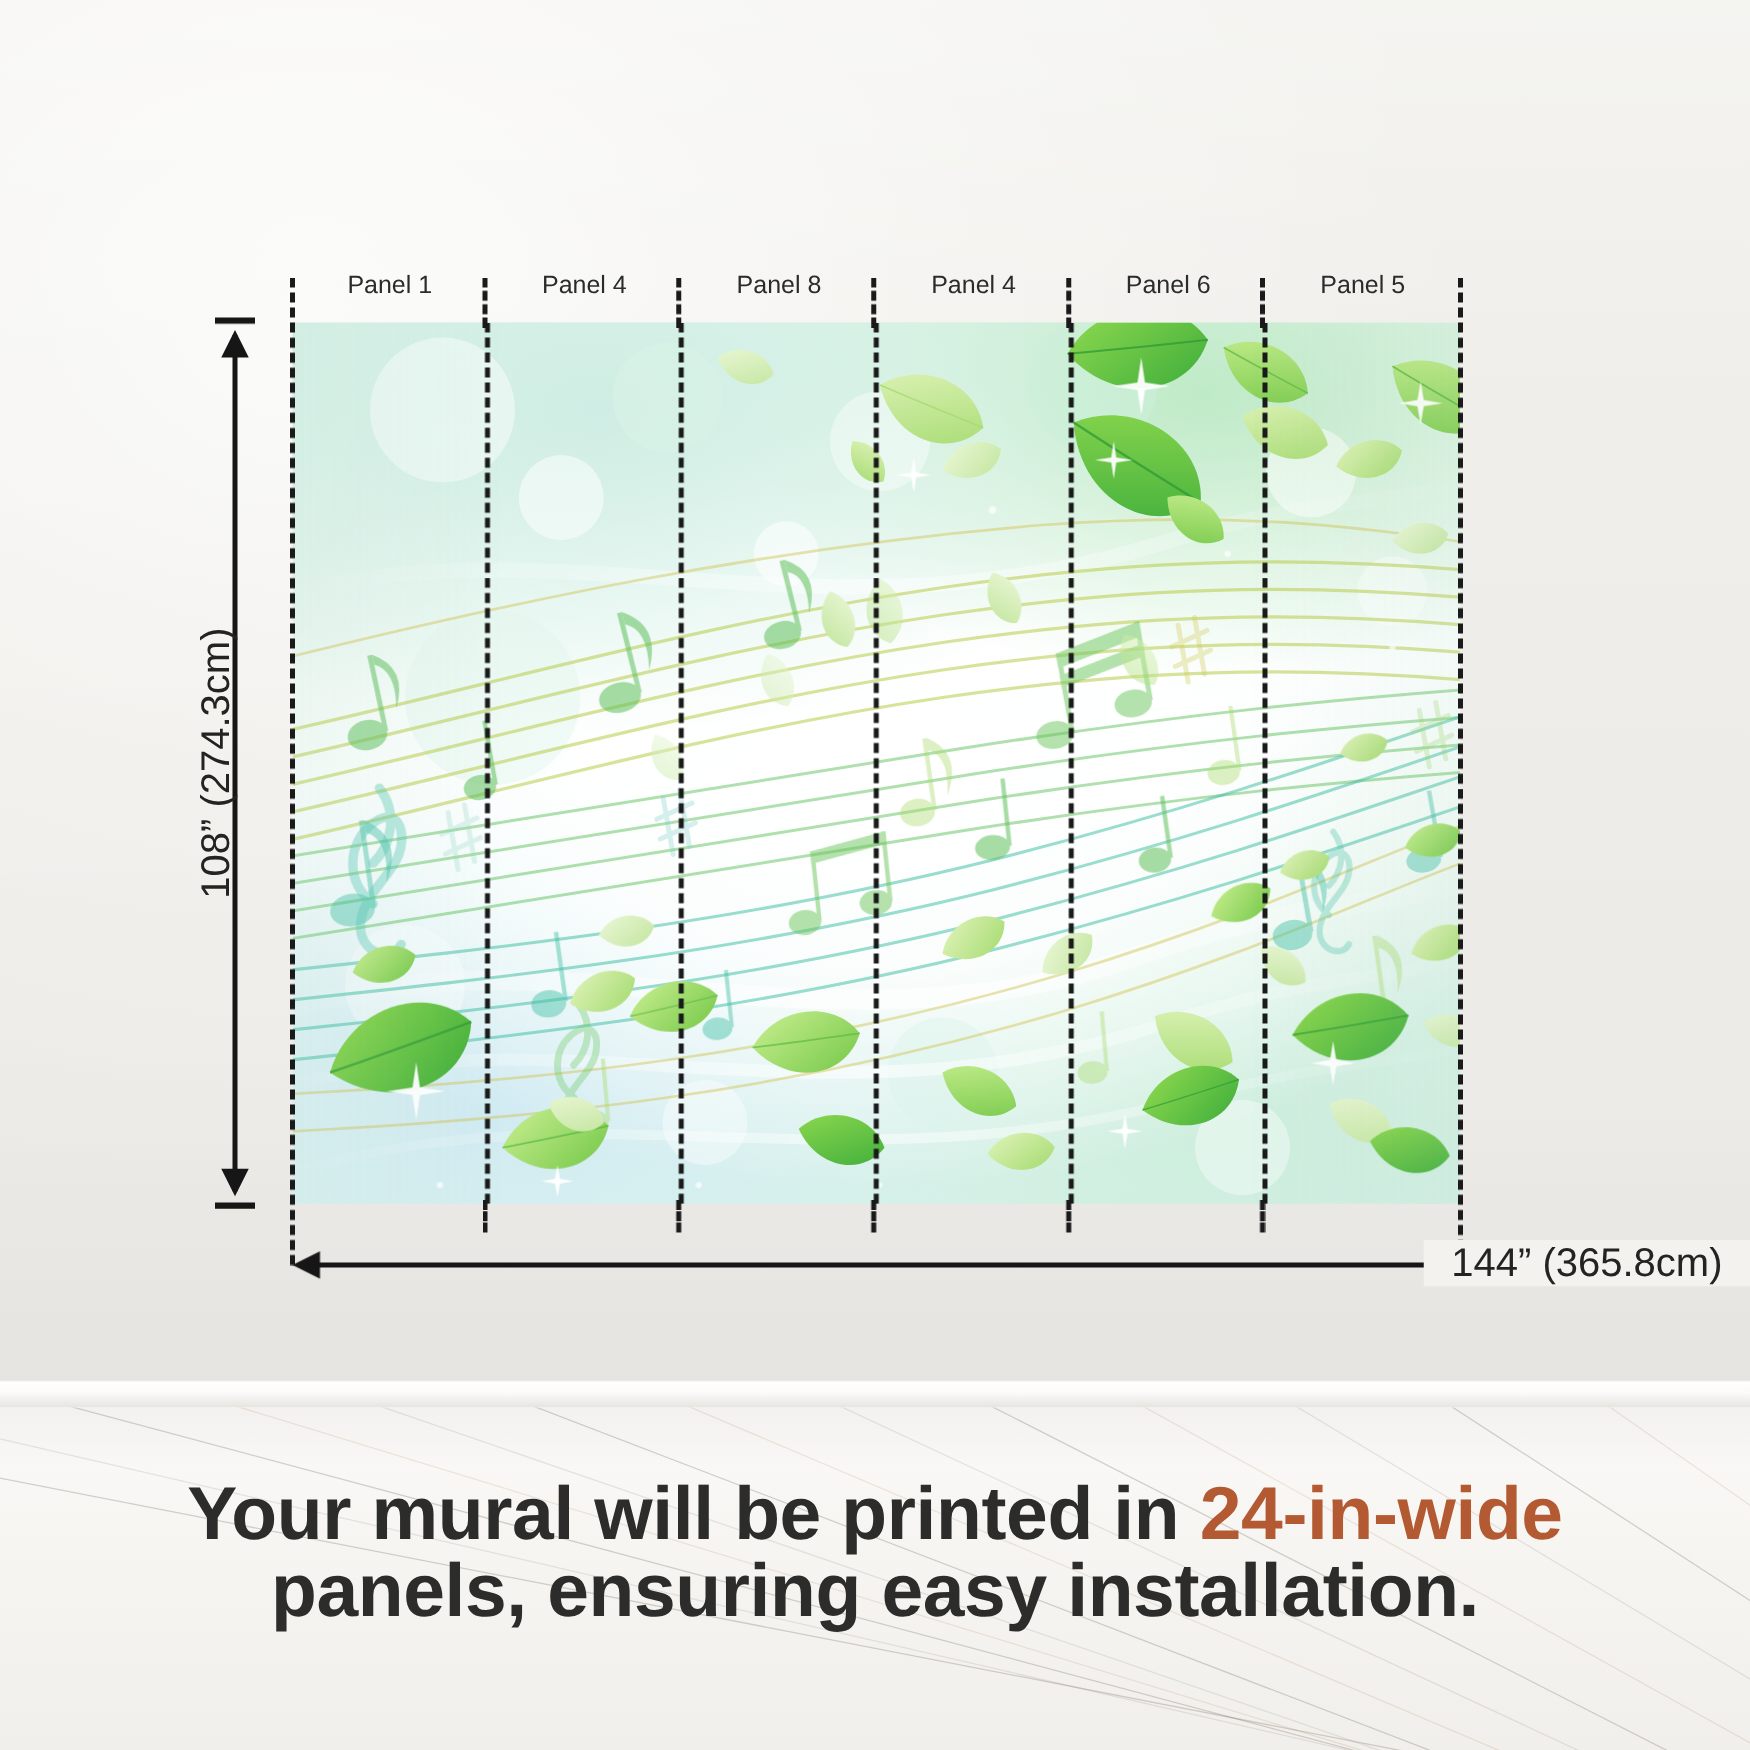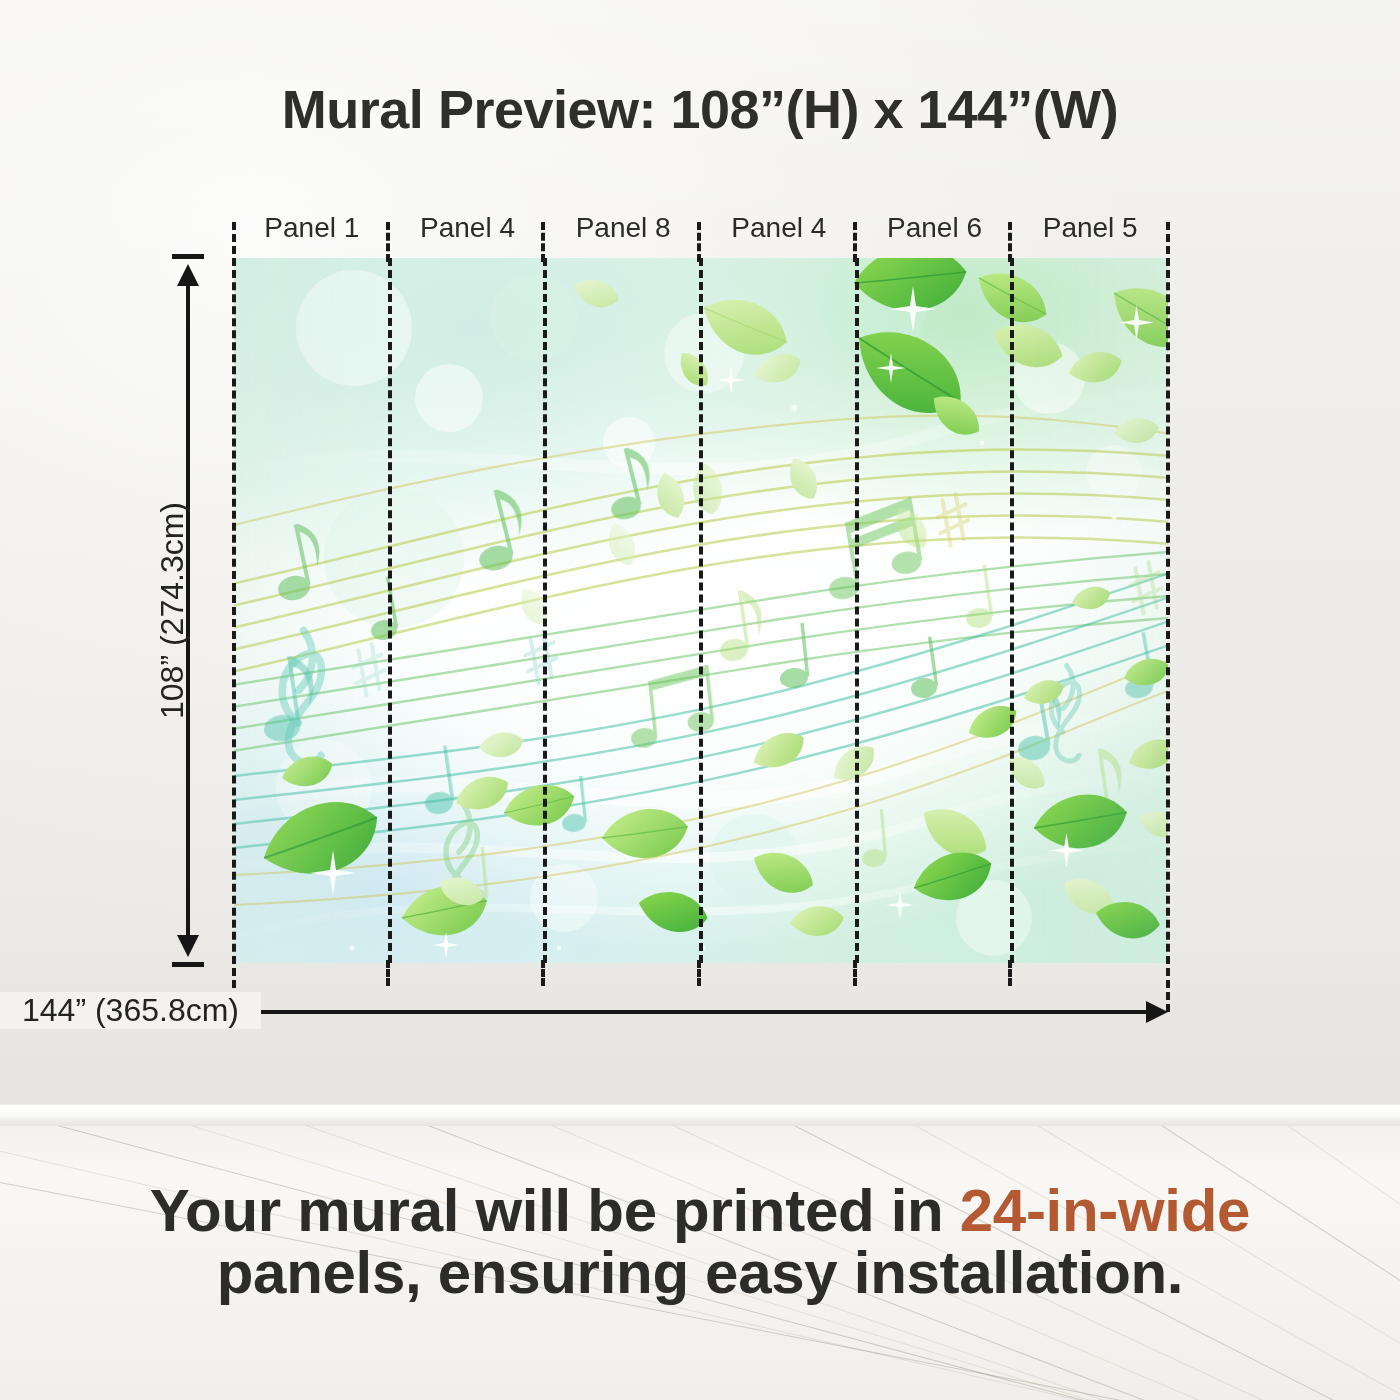--- a/index.html
+++ b/index.html
@@ -65,21 +65,21 @@
   }
 
   
   .panel-labels {
     position: absolute; left: 234px; top: 213px; width: 934px; height: 34px;
     display: flex;
   }
   .panel-label {
     flex: 1 1 0;
     text-align: center;
-    font-size: 28px; font-weight: 400; color: #2B2B29;
+    font-size: 20px; font-weight: 400; color: #2B2B29;
     line-height: 30px;
   }
 
   
   .mural {
     position: absolute; left: 234px; top: 258px;
     width: 934px; height: 705px;
     overflow: hidden;
     background:
       radial-gradient(ellipse 620px 360px at 26% 10%, #CFEDE4 0%, rgba(214,241,232,0.55) 38%, rgba(255,255,255,0) 72%),
@@ -146,21 +146,21 @@
   .dim-h-line {
     position: absolute; left: 14px; top: 0; width: 906px; height: 4px; background: #161616;
   }
   .arrowhead-left, .arrowhead-right {
     position: absolute; top: -9px; width: 0; height: 0;
     border-top: 11px solid transparent; border-bottom: 11px solid transparent;
   }
   .arrowhead-left { left: 0; border-right: 22px solid #161616; }
   .arrowhead-right { right: 0; border-left: 22px solid #161616; }
   .dim-h-label {
-    position: absolute; left: 0; top: 992px; width: 1400px; text-align: left;
+    position: absolute; left: 0; top: 992px; width: 1400px; text-align: right;
   }
   .dim-h-label span {
     display: inline-block;
     background: #F3F2EF;
     padding: 0 22px;
     font-size: 32px; color: #232321;
   }
 
   
   .caption {
@@ -172,21 +172,20 @@
   .caption .hl { color: #B35A32; }
 </style>
 </head>
 <body>
 
 <div id="stage">
 
   <div class="wall"></div>
   <div class="wall-vignette"></div>
 
-  <div class="title">Mural Preview: 108”(H) x 144”(W)</div>
 
   <div class="panel-labels">
     <div class="panel-label">Panel 1</div>
     <div class="panel-label">Panel 4</div>
     <div class="panel-label">Panel 8</div>
     <div class="panel-label">Panel 4</div>
     <div class="panel-label">Panel 6</div>
     <div class="panel-label">Panel 5</div>
   </div>
 

